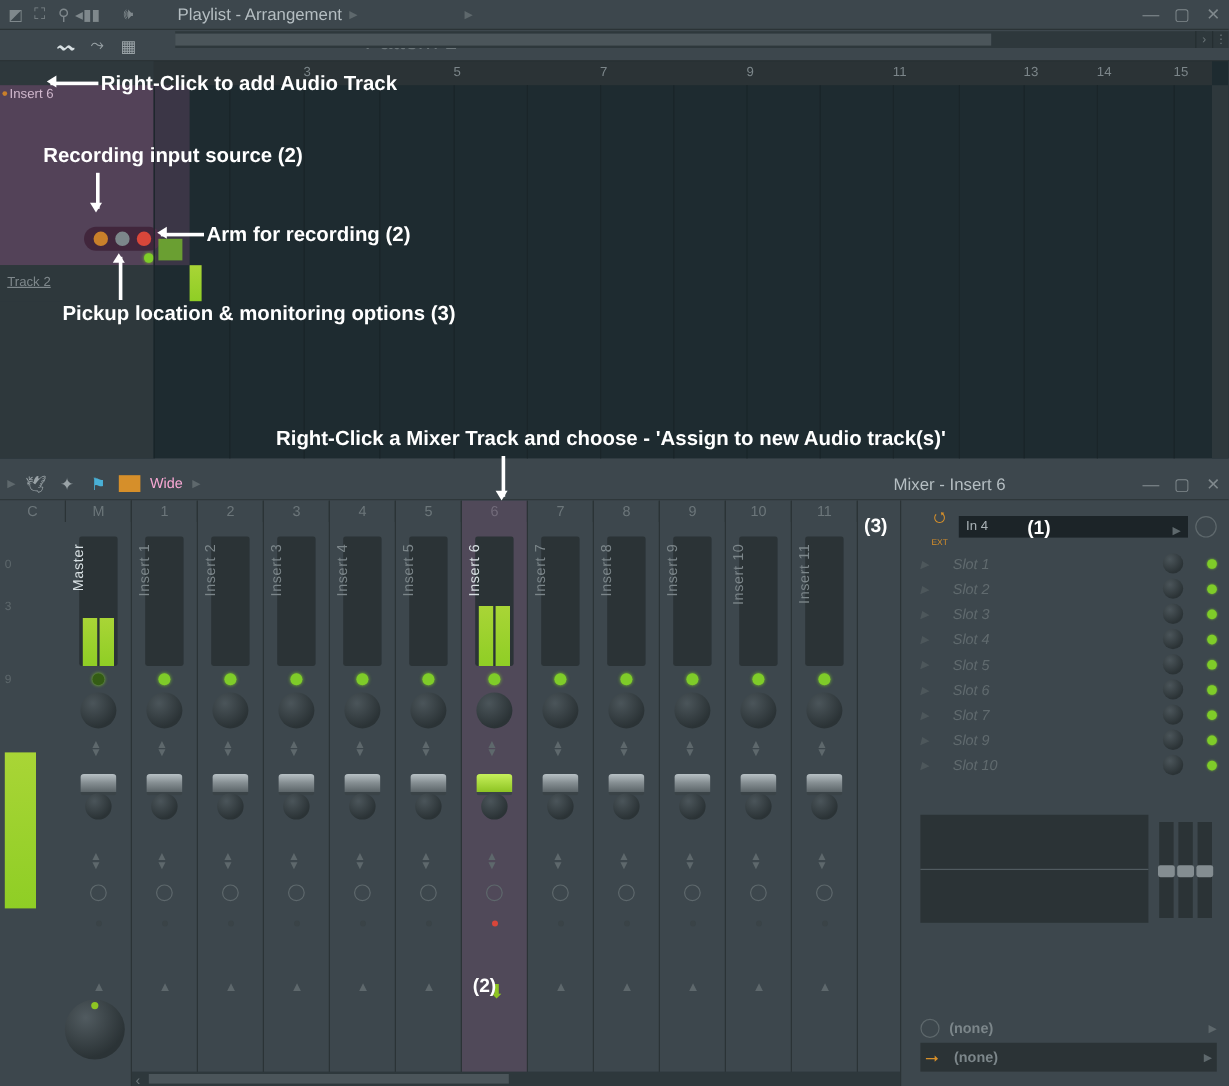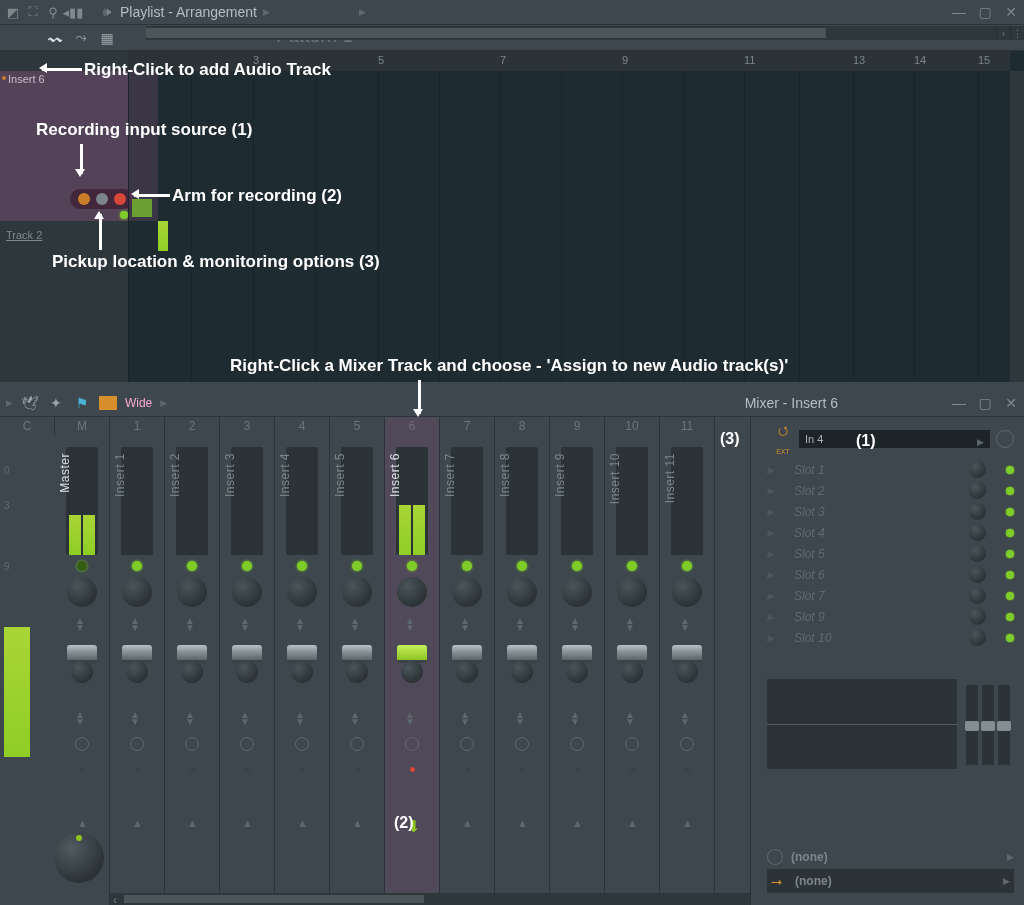--- a/index.html
+++ b/index.html
@@ -6,21 +6,21 @@
 body {
   width: 1024px; height: 905px;
   background: #3d474d;
   font-family: -apple-system, "Segoe UI", Arial, sans-serif;
   font-size: 12px; color: #8b9599;
   overflow: hidden; position: relative;
 }
 .window { position: absolute; background: #3d474d; }
 .titlebar { display: flex; align-items: center; height: 24px; background: #3d474d; padding: 0 6px; gap: 6px; }
 .titlebar .icon { width: 14px; height: 14px; display: inline-flex; align-items: center; justify-content: center; font-size: 13px; color: #7f888c; }
-.titlebar-title { color: #b5bec2; font-size: 14px; }
+.titlebar-title { color: #b5bec2; font-size: 14px; margin-left: 28px; }
 .titlebar-sub { color: #6c767a; font-size: 19px; margin-top: 48px; }
 .spacer { flex: 1; }
 .win-controls { display: flex; gap: 12px; }
 .win-controls span { width: 14px; height: 14px; display: inline-flex; align-items: center; justify-content: center; color: #7f888c; cursor: pointer; font-size: 14px;}
 
 
 #playlist { left: 0; top: 0; width: 1024px; height: 385px; }
 .playlist-toolbar2 { display: flex; align-items: center; height: 26px; background: #3d474d; padding-left: 46px; gap:8px; border-top: 1px solid #2b3336;}
 .playlist-body { position: relative; height: 332px; background: #1e2b30; border-top: 1px solid #2b3336; }
 .track-header-col { position: absolute; left: 0; top: 0; width: 128px; height: 100%; background: #2e383c; }
@@ -540,21 +540,21 @@
             <span class="tri">▶</span>
         </div>
       </div>
     </div>
   </div>
 </div>
 
 <div class="annot" style="top:60px;left:84px">Right-Click to add Audio Track</div>
 <div class="arrow-left" style="top:68px;left:42px;width:40px"></div>
 
-<div class="annot" style="top:120px;left:36px">Recording input source (1)</div>
+<div class="annot" style="top:120px;left:36px">Recording input source (2)</div>
 <div class="arrow-down" style="top:144px;left:80px;height:30px"></div>
 
 <div class="annot" style="top:186px;left:172px">Arm for recording (2)</div>
 <div class="arrow-left" style="top:194px;left:134px;width:36px"></div>
 
 <div class="annot" style="top:252px;left:52px">Pickup location &amp; monitoring options (3)</div>
 <div class="arrow-up" style="top:214px;left:99px;height:36px"></div>
 
 <div class="annot" style="top:356px;left:230px">Right-Click a Mixer Track and choose - 'Assign to new Audio track(s)'</div>
 <div class="arrow-down" style="top:380px;left:418px;height:34px"></div>

